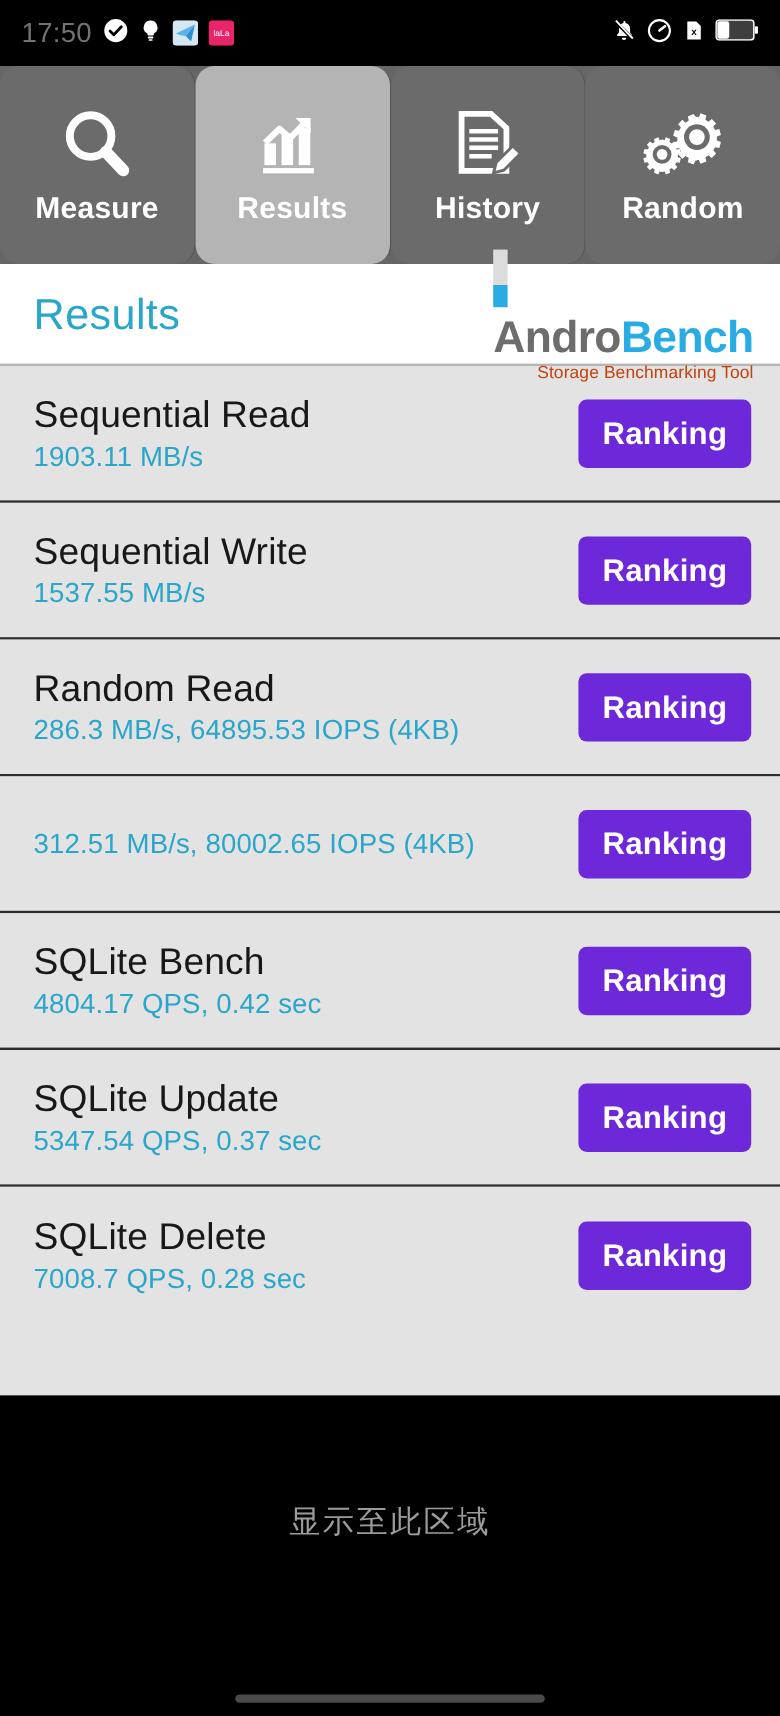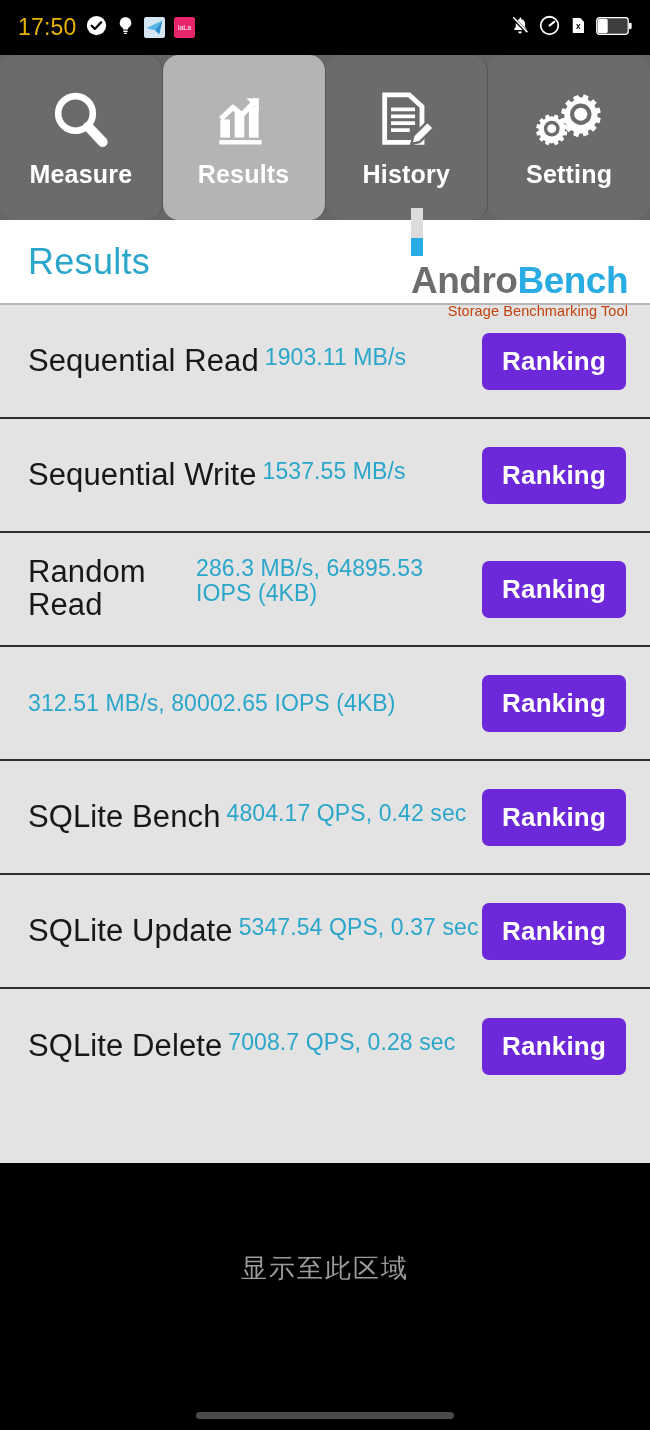--- a/index.html
+++ b/index.html
@@ -32,21 +32,21 @@
     align-items: center;
     gap: 9px;
     flex: 1;
   }
   .status-right {
     display: flex;
     align-items: center;
     gap: 9px;
   }
   .clock {
-    color: #eab308;
+    color: #737373;
     font-size: 23px;
     letter-spacing: 0.2px;
     font-family: "Liberation Sans", sans-serif;
   }
   .sicon { display: block; }
 
   .appicon {
     width: 21px;
     height: 21px;
     border-radius: 3px;
@@ -147,21 +147,21 @@
   .row {
     height: 114px;
     box-sizing: border-box;
     border-bottom: 2px solid #2d2d2d;
     display: flex;
     align-items: center;
     justify-content: space-between;
     padding: 0 24px 0 28px;
     background: #e3e3e3;
   }
-  .row-texts { display: flex; flex-direction: row; gap: 6px; }
+  .row-texts { display: flex; flex-direction: column; gap: 6px; }
   .row-title {
     color: #181818;
     font-size: 31px;
     letter-spacing: 0.1px;
     line-height: 1.05;
   }
   .row-value {
     color: #2ba6cb;
     font-size: 23px;
     letter-spacing: 0.1px;
@@ -327,21 +327,21 @@
           </g>
           <circle cx="17.5" cy="9.8" r="4.1" fill="#6b6b6b"></circle>
           <circle cx="17.5" cy="9.8" r="2.5" fill="#ffffff"></circle>
           <g fill="#ffffff">
             <path d="M6.4 10.6l.8.2.4-.95 1.35.55-.2 1 .72.48.78-.68 1 1.04-.68.78.44.74 1-.2.36 1.4-.95.36v.9l.95.36-.36 1.4-1-.2-.44.74.68.78-1 1.04-.78-.68-.72.48.2 1-1.35.55-.4-.95-.8.2-.8-.2-.4.95-1.35-.55.2-1-.72-.48-.78.68-1-1.04.68-.78-.44-.74-1 .2-.36-1.4.95-.36v-.9l-.95-.36.36-1.4 1 .2.44-.74-.68-.78 1-1.04.78.68.72-.48-.2-1 1.35-.55.4.95z"></path>
           </g>
           <circle cx="6.4" cy="15.3" r="3" fill="#6b6b6b"></circle>
           <circle cx="6.4" cy="15.3" r="1.7" fill="#ffffff"></circle>
         </svg>
       </span>
-      <span class="tab-label">Setting</span>
+      <span class="tab-label">Random</span>
     </div>
   </div>
 
   <div class="header">
     <span class="page-title">Results</span>
     <div class="brand">
       <span class="brand-bar"></span>
       <span class="brand-text">
         <span class="brand-name"><span class="brand-andro">Andro</span><span class="brand-bench">Bench</span></span>
         <span class="brand-tag">Storage Benchmarking Tool</span>

